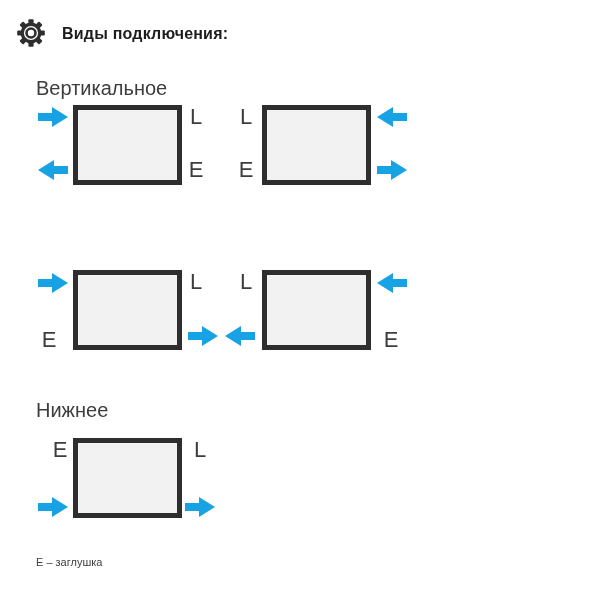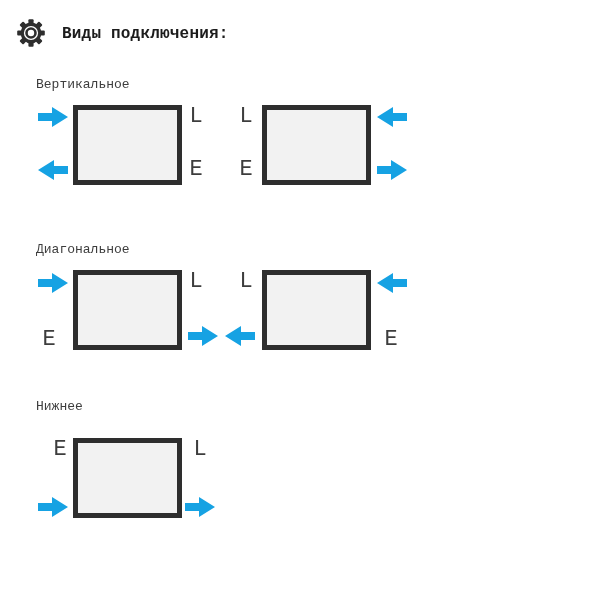--- a/index.html
+++ b/index.html
@@ -1,25 +1,25 @@
 <!DOCTYPE html>
 <html style="--arrow: #16a2e3; --radiator-border: #2e2e2e; --radiator-fill: #f2f2f2; --text: #3d3d3d;"><head>
 <meta charset="utf-8">
 <style>
   html,body{margin:0;padding:0;background:#ffffff;}
   .canvas{
     position:relative;width:600px;height:600px;background:#ffffff;
-    font-family:Liberation Mono, monospace;overflow:hidden;
+    font-family:Liberation Sans, sans-serif;overflow:hidden;
   }
   .hdr-icon{position:absolute;left:16px;top:18px;width:30px;height:30px;}
   .page-title{
     position:absolute;left:62px;top:25px;font-size:16px;font-weight:bold;
     color:#1c1c1c;letter-spacing:.2px;
   }
-  .section-title{position:absolute;left:36px;font-size:13px;color:#3d3d3d;}
+  .section-title{position:absolute;left:36px;font-size:20px;color:#3d3d3d;}
   .radiator{
     position:absolute;width:109px;height:80px;box-sizing:border-box;
     border:5px solid var(--radiator-border,#2e2e2e);
     background:var(--radiator-fill,#f2f2f2);
   }
   .port-label{
     position:absolute;width:24px;text-align:center;font-size:22px;
     line-height:24px;color:#3d3d3d;
   }
   .arrow{position:absolute;width:30px;height:22px;color:var(--arrow,#16a2e3);}
@@ -63,21 +63,20 @@
   <div class="port-label" style="left:234px;top:105px">L</div>
   <div class="port-label" style="left:234px;top:158px">E</div>
   <div class="radiator" style="left:262px;top:105px"></div>
   <svg class="arrow flip" style="left:377px;top:106px" viewBox="0 0 30 22">
       <path fill="currentColor" d="M0 7h14V1l16 10-16 10v-6H0z"></path>
     </svg>
   <svg class="arrow" style="left:377px;top:159px" viewBox="0 0 30 22">
       <path fill="currentColor" d="M0 7h14V1l16 10-16 10v-6H0z"></path>
     </svg>
 
-  <div class="section-title" style="top:242px">Диагональное</div>
 
   <svg class="arrow" style="left:38px;top:272px" viewBox="0 0 30 22">
       <path fill="currentColor" d="M0 7h14V1l16 10-16 10v-6H0z"></path>
     </svg>
   <div class="radiator" style="left:73px;top:270px"></div>
   <div class="port-label" style="left:184px;top:270px">L</div>
   <div class="port-label" style="left:37px;top:328px">E</div>
   <svg class="arrow" style="left:188px;top:325px" viewBox="0 0 30 22">
       <path fill="currentColor" d="M0 7h14V1l16 10-16 10v-6H0z"></path>
     </svg>
@@ -98,15 +97,16 @@
   <div class="port-label" style="left:188px;top:438px">L</div>
   <div class="radiator" style="left:73px;top:438px"></div>
   <svg class="arrow" style="left:38px;top:496px" viewBox="0 0 30 22">
       <path fill="currentColor" d="M0 7h14V1l16 10-16 10v-6H0z"></path>
     </svg>
   <svg class="arrow" style="left:185px;top:496px" viewBox="0 0 30 22">
       <path fill="currentColor" d="M0 7h14V1l16 10-16 10v-6H0z"></path>
     </svg>
 
   <div class="legend">
+    <div>E – заглушка</div>
   </div>
 
 </div>
 
 </body></html>

